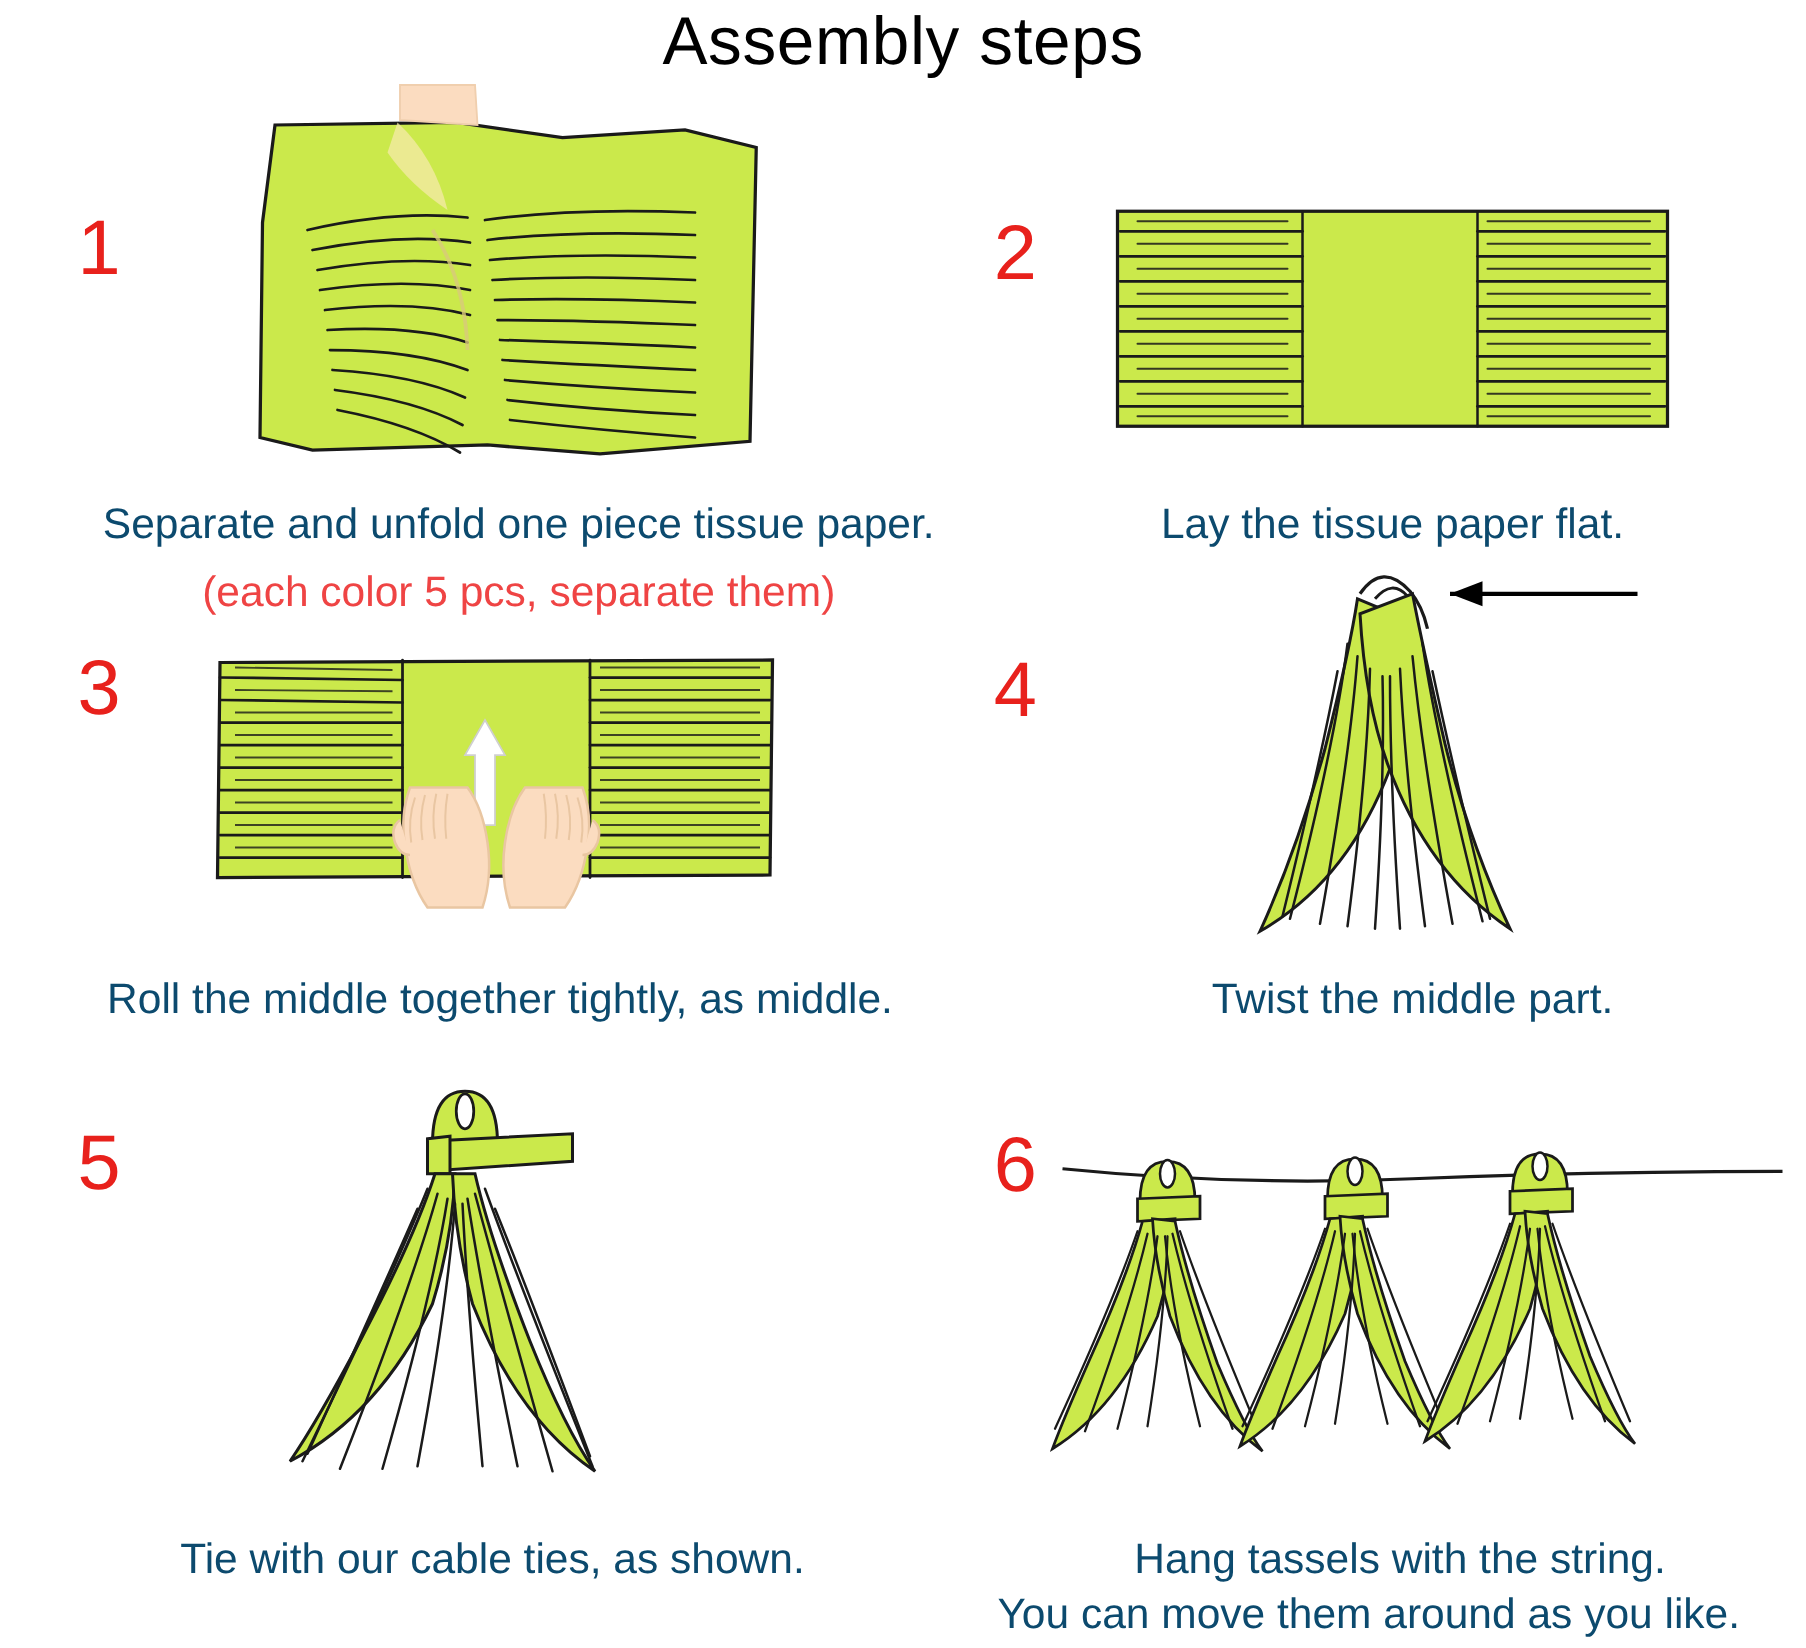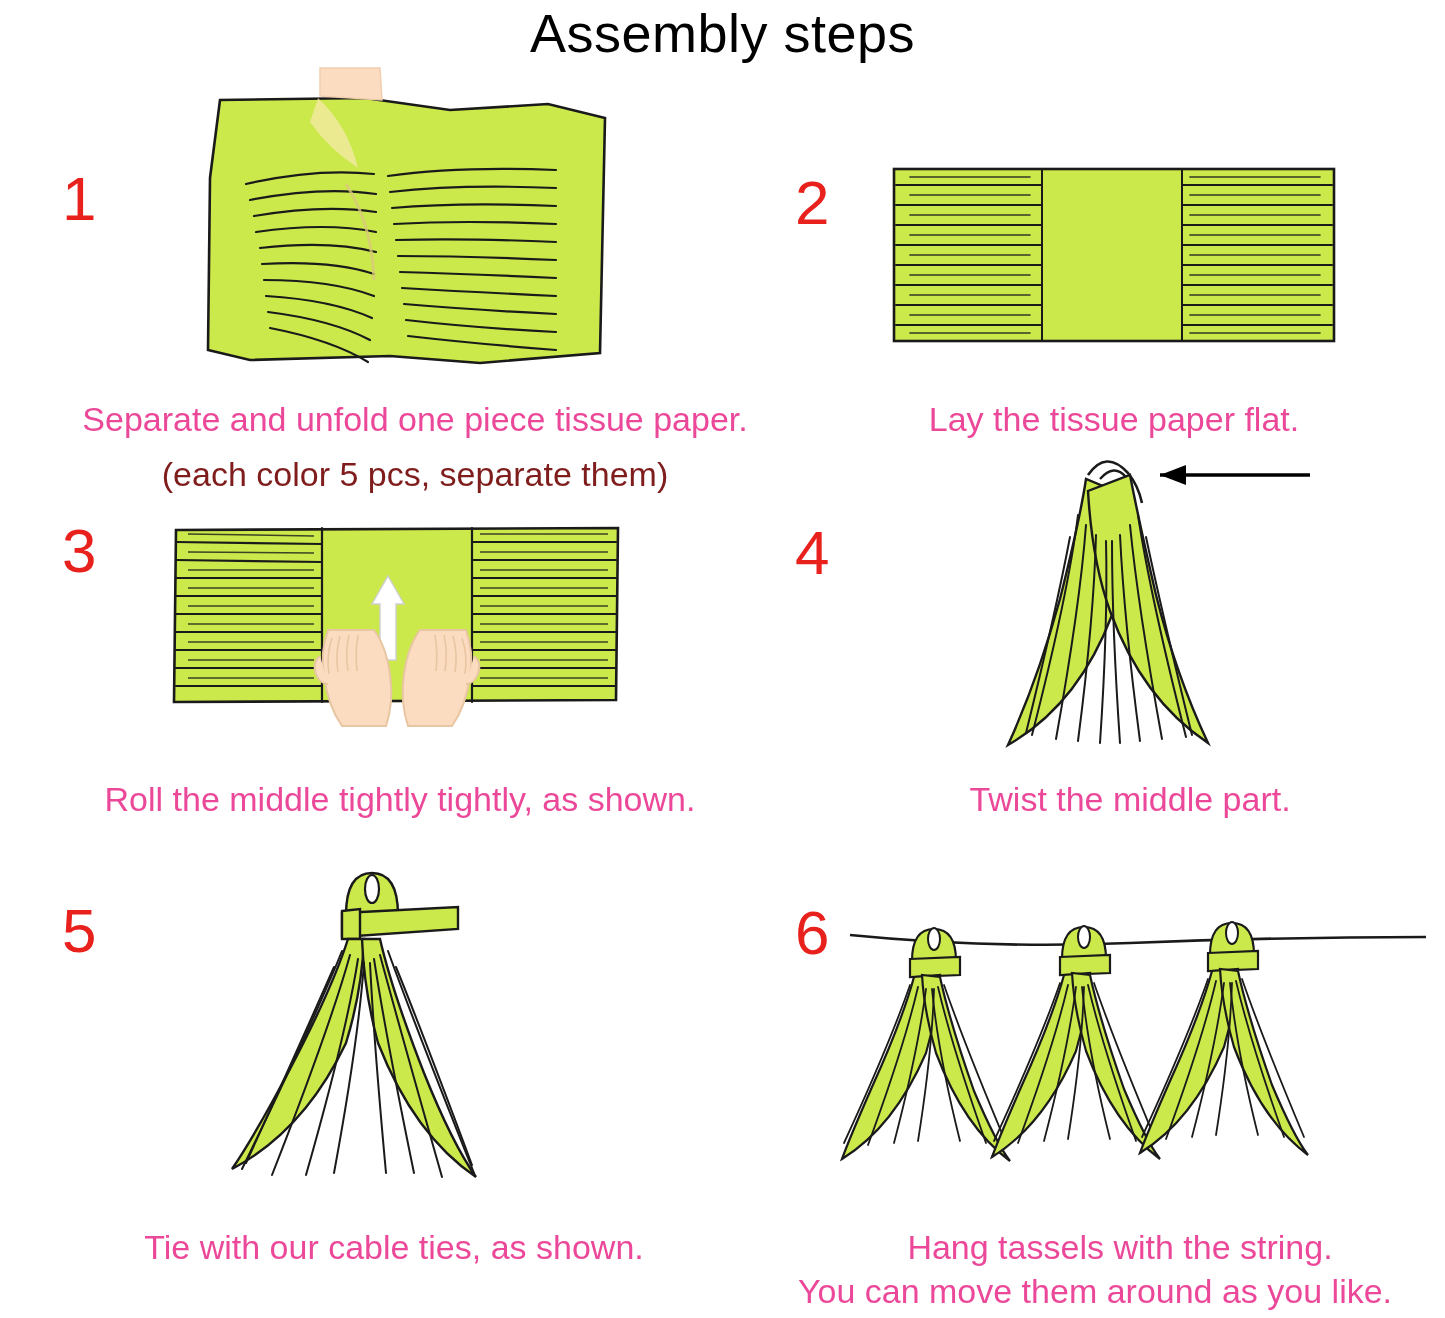--- a/index.html
+++ b/index.html
@@ -34,26 +34,26 @@
   .step-num {
     position: absolute;
     color: #e8211c;
     font-size: 62px;
     font-weight: 400;
     line-height: 1;
   }
   .caption {
     position: absolute;
     font-size: 34px;
-    color: #ec4899;
+    color: #0c4a6e;
     text-align: center;
     white-space: nowrap;
   }
   .caption.red {
-    color: #7f1d1d;
+    color: #ef4444;
   }
   .art {
     position: absolute;
   }
   .art svg {
     display: block;
     overflow: visible;
   }
 </style>
 </head>
@@ -220,21 +220,21 @@
         <path d="M294 110 q8 22 4 46 q-4 30 -18 50 l-44 0 q-8 -24 -4 -52 q4 -28 16 -44 z" fill="#fbdcc0" stroke="#e9c6a2" stroke-width="2"></path>
         <path d="M290 118 q6 18 3 36" stroke="#e9c6a2" stroke-width="1.6" fill="none"></path>
         <path d="M281 116 q5 18 2 36" stroke="#e9c6a2" stroke-width="1.6" fill="none"></path>
         <path d="M272 115 q4 18 1 36" stroke="#e9c6a2" stroke-width="1.6" fill="none"></path>
         <path d="M263 115 q3 18 1 36" stroke="#e9c6a2" stroke-width="1.6" fill="none"></path>
         <path d="M302 136 q8 6 4 18 q-4 10 -12 10" fill="#fbdcc0" stroke="#e9c6a2" stroke-width="2"></path>
       </g>
     </svg>
   </div>
 
-  <div class="caption" style="left:0px; top:780px; width:800px;">Roll the middle tightly tightly, as shown.</div>
+  <div class="caption" style="left:0px; top:780px; width:800px;">Roll the middle together tightly, as middle.</div>
 
   <div class="step-num" style="left:795px; top:522px;">4</div>
 
   <div class="art" style="left:960px; top:445px;">
     <svg width="380" height="320" viewBox="0 0 380 320">
 
       <g>
         <path d="M200 30 L350 30" stroke="#000" stroke-width="3.4" fill="none"></path>
         <path d="M200 30 L226 20 L226 40 Z" fill="#000"></path>
       </g>

